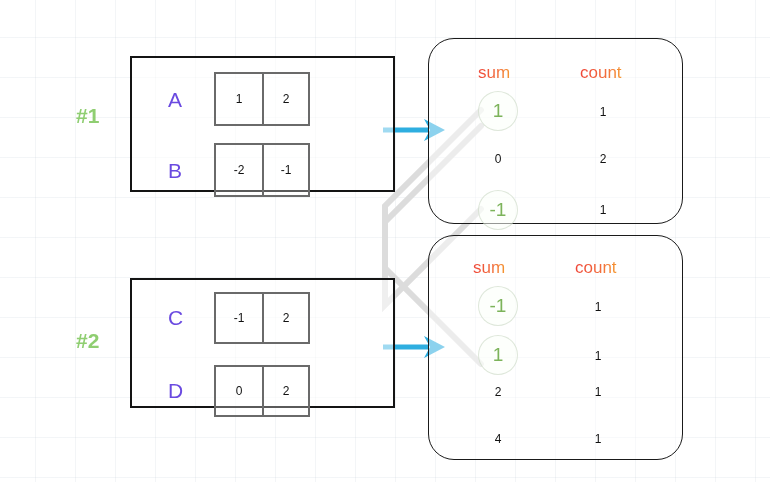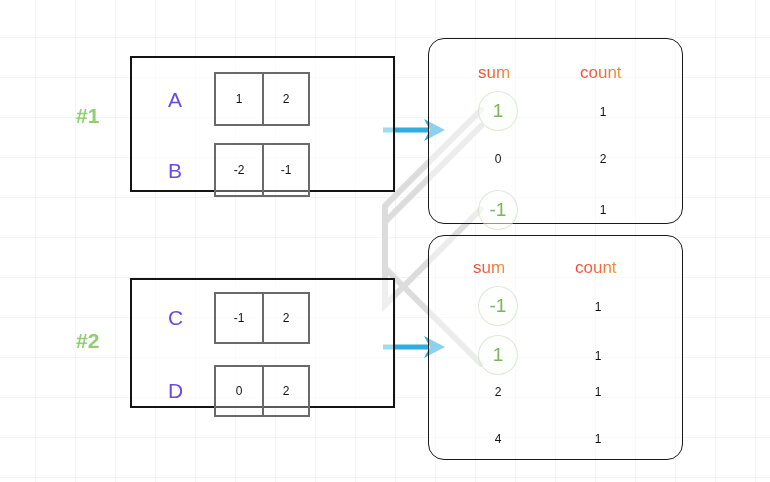--- a/index.html
+++ b/index.html
@@ -63,21 +63,21 @@
     font-size: 12px;
     color: #111111;
     box-sizing: border-box;
   }
   .cellpair .cell + .cell {
     border-left: 2px solid #6a6a6a;
   }
   .agg-panel {
     position: absolute;
     border: 1.6px solid #1a1a1a;
-    border-radius: 16px;
+    border-radius: 26px;
     background: rgba(255,255,255,0.45);
     box-sizing: border-box;
     padding-left: 44px;
   }
   .col-head {
     position: absolute;
     font-family: "Liberation Sans", sans-serif;
     font-size: 17px;
     font-weight: 400;
     color: #ef553b;

